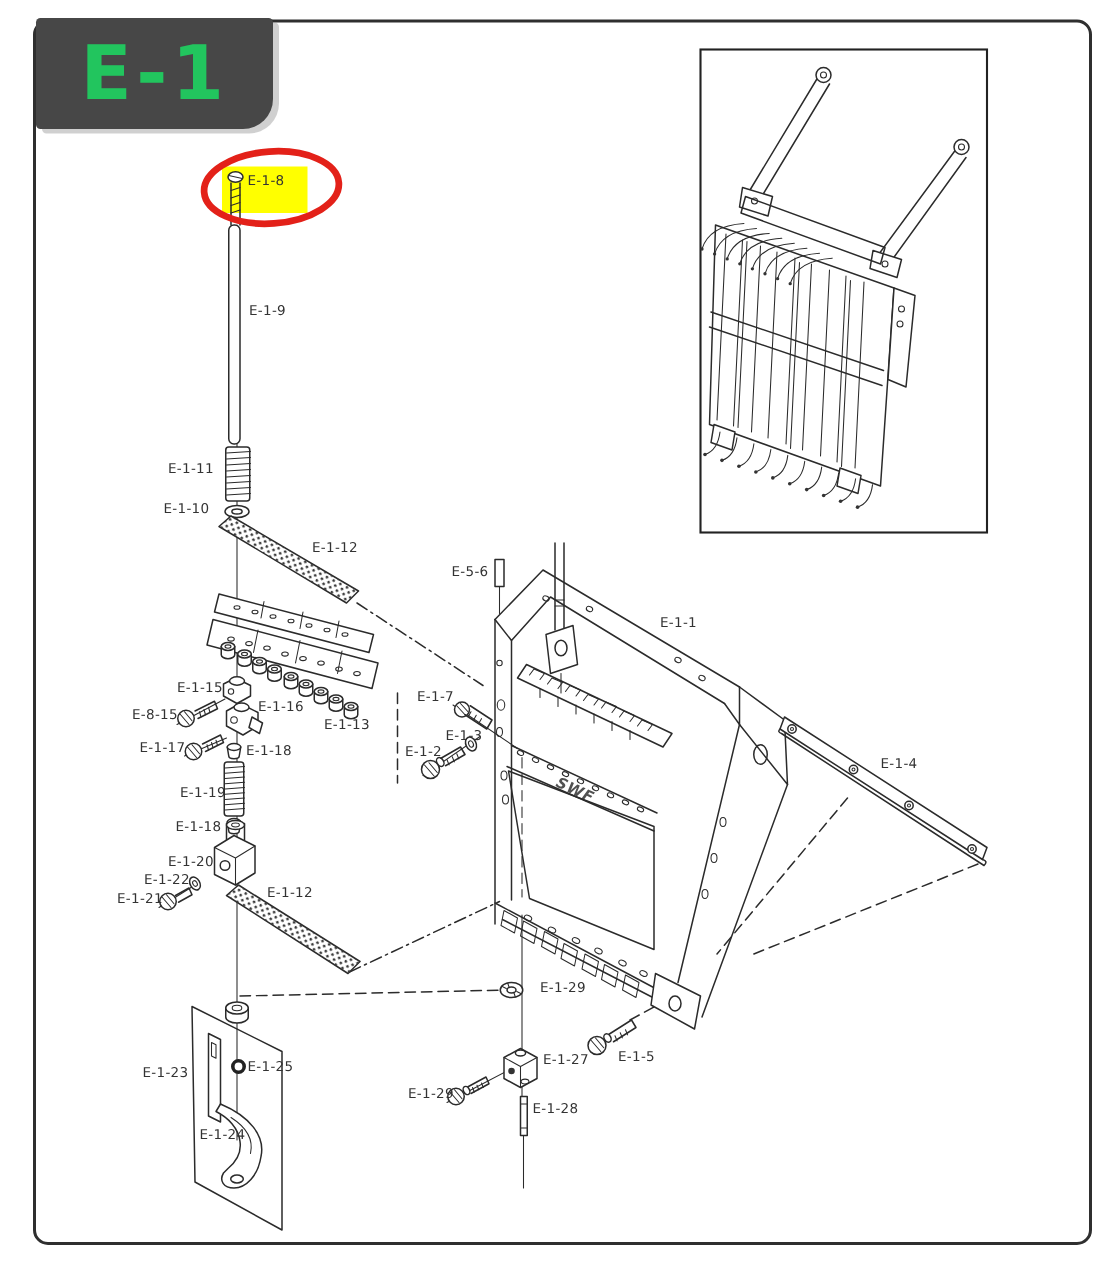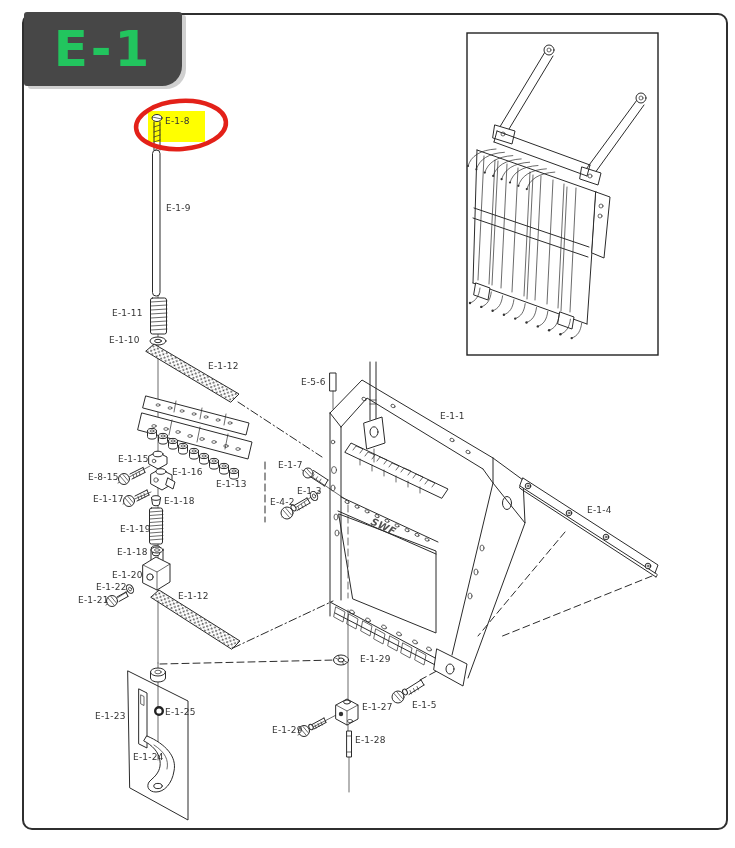--- a/index.html
+++ b/index.html
@@ -394,21 +394,21 @@
   <div class="lbl" style="left:208px;top:361px">E-1-12</div>
   <div class="lbl" style="left:301px;top:377px">E-5-6</div>
   <div class="lbl" style="left:440px;top:411px">E-1-1</div>
   <div class="lbl" style="left:118px;top:454px">E-1-15</div>
   <div class="lbl" style="left:88px;top:472px">E-8-15</div>
   <div class="lbl" style="left:172px;top:467px">E-1-16</div>
   <div class="lbl" style="left:93px;top:494px">E-1-17</div>
   <div class="lbl" style="left:216px;top:479px">E-1-13</div>
   <div class="lbl" style="left:278px;top:460px">E-1-7</div>
   <div class="lbl" style="left:297px;top:486px">E-1-3</div>
-  <div class="lbl" style="left:270px;top:497px">E-4-2</div>
+  <div class="lbl" style="left:270px;top:497px">E-1-2</div>
   <div class="lbl" style="left:164px;top:496px">E-1-18</div>
   <div class="lbl" style="left:120px;top:524px">E-1-19</div>
   <div class="lbl" style="left:117px;top:547px">E-1-18</div>
   <div class="lbl" style="left:112px;top:570px">E-1-20</div>
   <div class="lbl" style="left:96px;top:582px">E-1-22</div>
   <div class="lbl" style="left:78px;top:595px">E-1-21</div>
   <div class="lbl" style="left:178px;top:591px">E-1-12</div>
   <div class="lbl" style="left:587px;top:505px">E-1-4</div>
   <div class="lbl" style="left:95px;top:711px">E-1-23</div>
   <div class="lbl" style="left:165px;top:707px">E-1-25</div>

